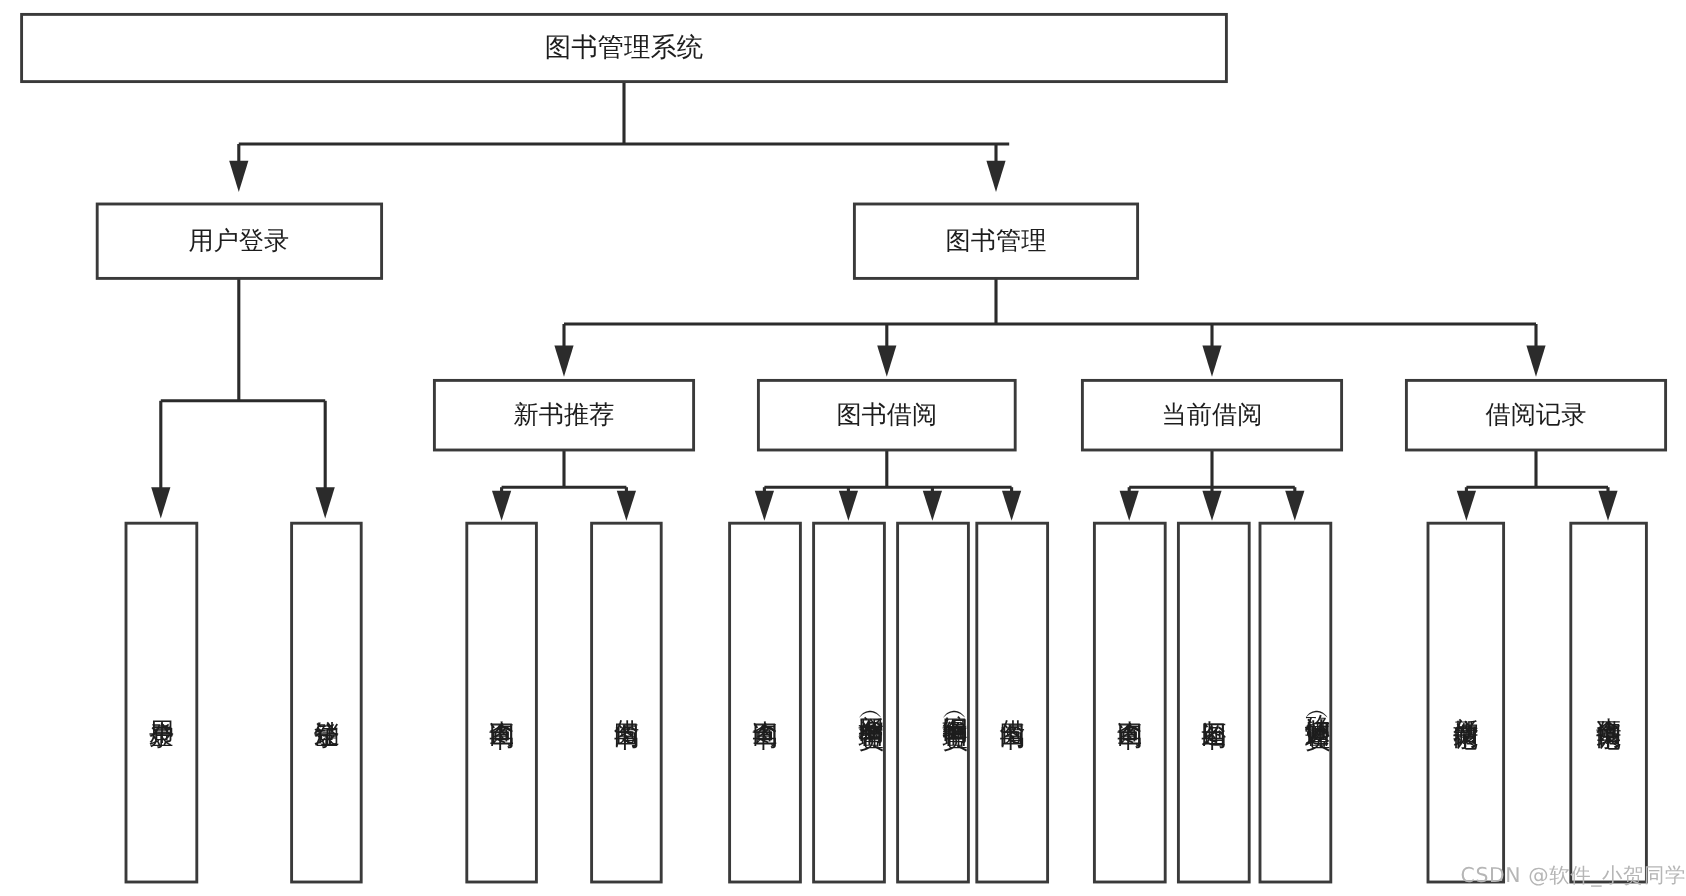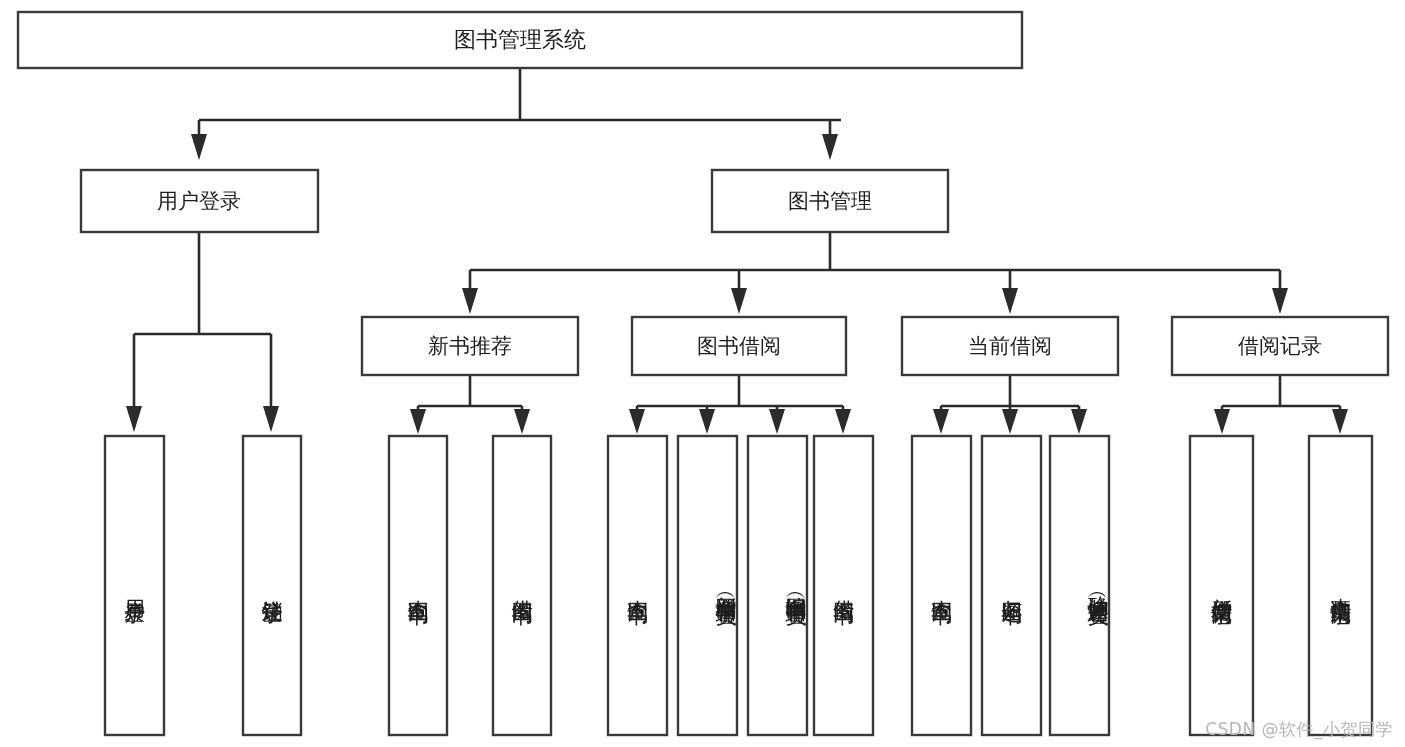--- a/index.html
+++ b/index.html
@@ -63,21 +63,21 @@
     letter-spacing: 1.5px;
     text-align: center;
     white-space: nowrap;
     pointer-events: none;
     display: flex;
     align-items: center;
     justify-content: center;
   }
   .watermark {
     position: absolute;
-    right: 12px;
+    right: 0;
     bottom: 6px;
     font-family: "DejaVu Sans", "Liberation Sans", sans-serif;
     font-size: 17px;
     color: #b6b6b6;
     white-space: nowrap;
     letter-spacing: 0.5px;
   }
 </style>
 </head>
 <body>

